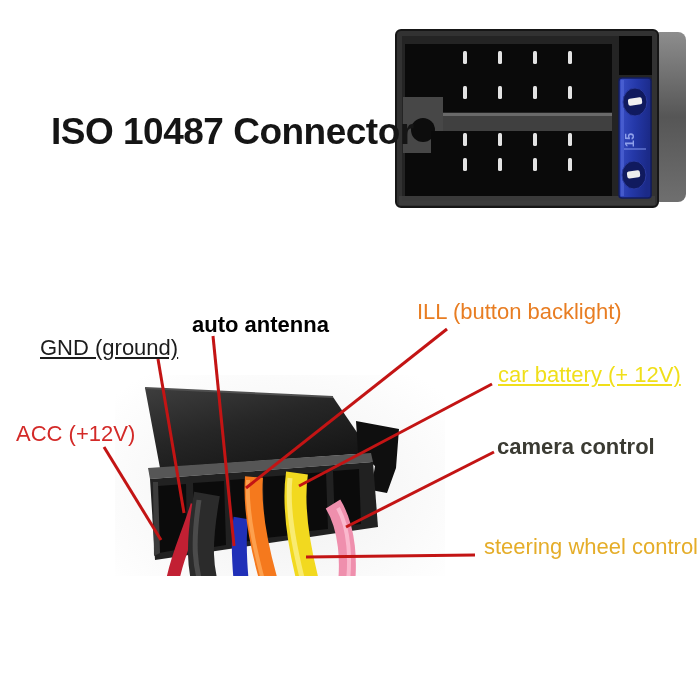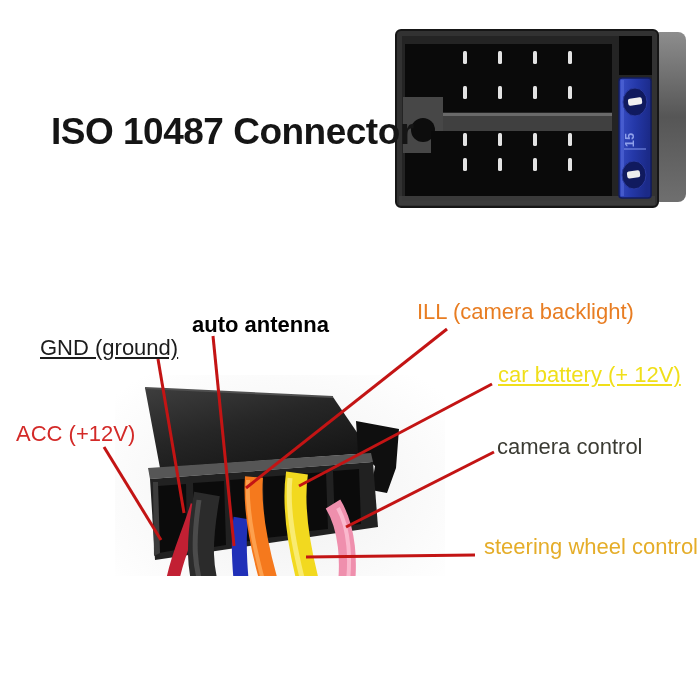--- a/index.html
+++ b/index.html
@@ -144,18 +144,18 @@
       <line x1="494" y1="452" x2="346" y2="527" stroke="#c31414"></line>
       <line x1="475" y1="555" x2="306" y2="557" stroke="#c31414"></line>
     </g>
   </svg>
 
   <div id="page-title">ISO 10487 Connector</div>
 
   <div class="lbl" id="lbl-gnd" style="color: rgb(28, 28, 28); text-decoration: underline;">GND (ground)</div>
   <div class="lbl" id="lbl-antenna" style="color: #000000; font-weight: bold;">auto antenna</div>
   <div class="lbl" id="lbl-acc" style="color: rgb(211, 42, 40);">ACC (+12V)</div>
-  <div class="lbl" id="lbl-ill" style="color: rgb(232, 125, 34);">ILL (camera backlight)</div>
+  <div class="lbl" id="lbl-ill" style="color: rgb(232, 125, 34);">ILL (button backlight)</div>
   <div class="lbl" id="lbl-battery" style="color: rgb(240, 223, 26);">car battery (+ 12V)</div>
-  <div class="lbl" id="lbl-camera" style="color: rgb(59, 59, 51);">camera control</div>
+  <div class="lbl" id="lbl-camera" style="color: rgb(59, 59, 51); font-weight: bold;">camera control</div>
   <div class="lbl" id="lbl-steering" style="color: rgb(229, 173, 41);">steering wheel control</div>
 
 </div>
 
 </body></html>

